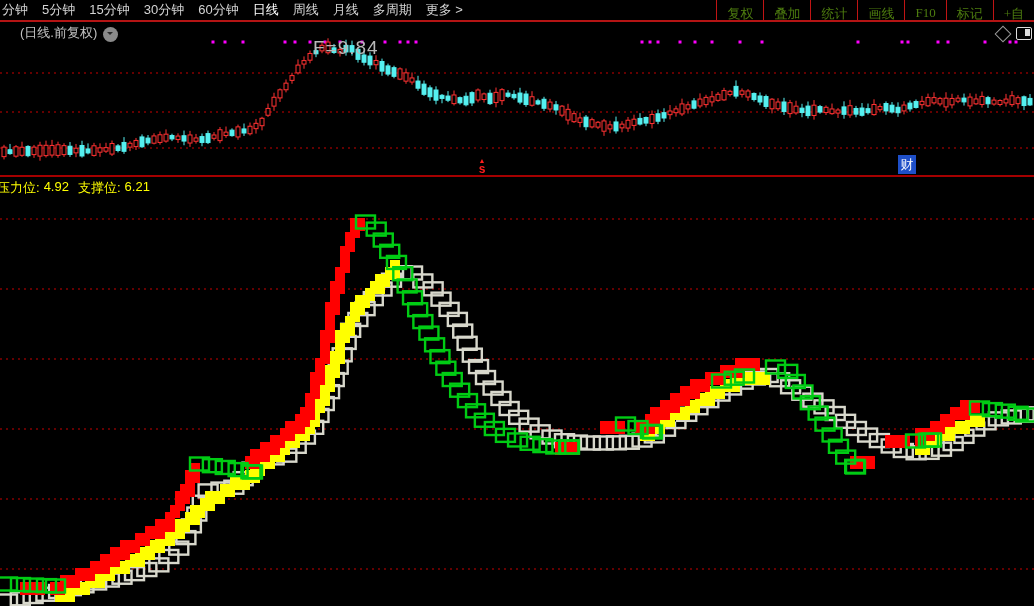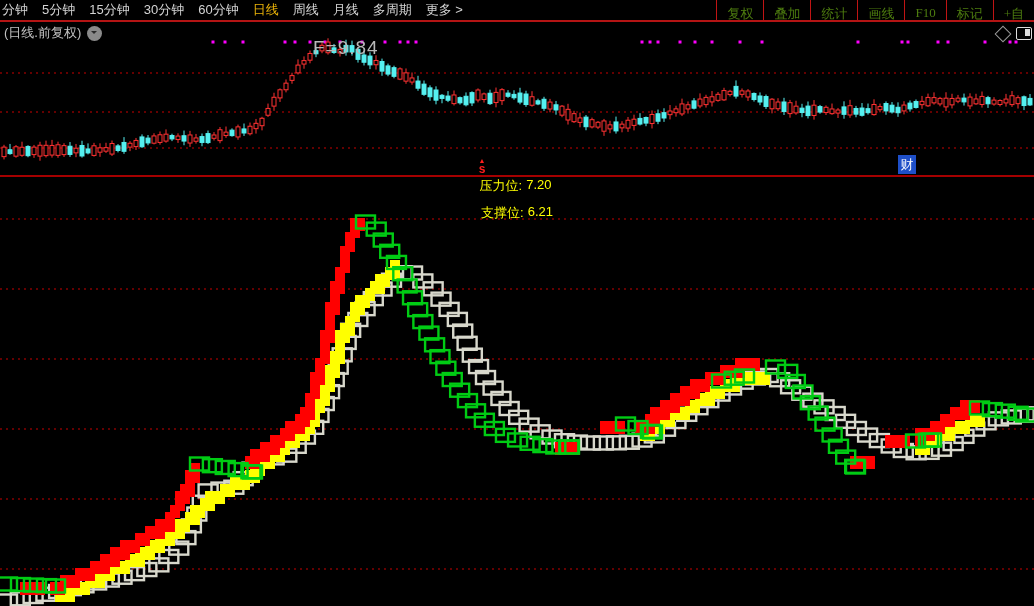--- a/index.html
+++ b/index.html
@@ -4,47 +4,47 @@
 <style>
   html,body{margin:0;padding:0;background:#000;}
   .window{position:relative;width:1034px;height:606px;background:#000;overflow:hidden;
           font-family:"Liberation Sans",sans-serif;-webkit-font-smoothing:none;}
   
   .toolbar{position:absolute;top:0;left:0;width:1034px;height:20px;display:flex;
            justify-content:space-between;align-items:center;border-bottom:2px solid #b41414;
            background:#000;font-size:13px;}
   .tb-left{display:flex;gap:14px;align-items:center;padding-left:2px;white-space:nowrap;color:#d4d4d4;}
   .tb-item{cursor:default;}
-  .tb-item.active{color:#eab308;font-family:Liberation Mono, monospace;}
+  .tb-item.active{color:#ffffff;font-family:Liberation Mono, monospace;}
   .tb-right{display:flex;align-items:stretch;height:20px;}
   .tb-btn{padding:5px 10px 0 10px;color:#4d7c0f;white-space:nowrap;font-family:Liberation Serif, serif;}
   .tb-sep{width:1px;background:#c01414;}
   
-  .subheader{position:absolute;top:24px;left:4px;display:flex;gap:6px;align-items:center;
+  .subheader{position:absolute;top:24px;left:20px;display:flex;gap:6px;align-items:flex-end;
              color:#c2c2c2;font-size:13px;}
   .chev{width:15px;height:15px;border-radius:50%;background:#8a8a8a;position:relative;display:inline-block;}
   .chev:after{content:"";position:absolute;left:4px;top:5px;border:3.5px solid transparent;
               border-top-color:#2a2a2a;}
   .sub-icons{position:absolute;top:27px;right:2px;display:flex;gap:7px;align-items:center;}
   .diamond{width:10px;height:10px;border:1.5px solid #9a9a9a;transform:rotate(45deg);}
   .panel-ico{width:14px;height:11px;border:1.5px solid #dcdcdc;border-radius:2px;position:relative;}
   .panel-ico:after{content:"";position:absolute;right:1px;top:1px;width:5px;height:7px;background:#dcdcdc;}
   
   #kline-svg{position:absolute;top:26px;left:0;}
   #indicator-svg{position:absolute;top:196px;left:0;}
   
   .peak-label{position:absolute;left:313px;top:37px;color:#b8b8b8;font-size:19px;letter-spacing:1px;}
   .s-marker{position:absolute;left:475px;top:158px;width:14px;text-align:center;color:#ff1e1e;font-weight:bold;}
   .s-marker .tri{display:block;font-size:7px;line-height:6px;}
   .s-marker .ltr{display:block;font-size:12px;line-height:10px;}
   .cai-badge{position:absolute;left:898px;top:155px;width:18px;height:19px;background:#1e4fc8;
              color:#fff;font-size:13px;line-height:19px;text-align:center;}
   
   .ind-header{position:absolute;top:175px;left:0;width:1034px;height:21px;border-top:2px solid #a50000;
-              background:#000;display:flex;align-items:center;gap:9px;color:#ffff00;font-size:13px;flex-direction:column;}
+              background:#000;display:flex;align-items:center;gap:9px;color:#ffff00;font-size:13px;}
   .ind-header .grp{display:flex;gap:4px;white-space:nowrap;}
   .ind-header .grp:first-child{margin-left:-3px;}
 </style>
 </head>
 <body>
 
 <div class="window">
 
   <div class="toolbar">
     <div class="tb-left">
@@ -468,21 +468,21 @@
   <div class="peak-label">F=9.84</div>
   <div class="s-marker">
     <span class="tri">▲</span>
     <span class="ltr">s</span>
   </div>
   <div class="cai-badge">财</div>
 
   <div class="ind-header">
     <span class="grp">
       <span>压力位:</span>
-      <span>7.20</span>
+      <span>4.92</span>
     </span>
     <span class="grp">
       <span>支撑位:</span>
       <span>6.21</span>
     </span>
   </div>
 
   <svg id="indicator-svg" width="1034" height="410" viewBox="0 196 1034 410">
       <line x1="0" y1="219" x2="1034" y2="219" stroke="#c80000" stroke-width="1.2" stroke-dasharray="2 4"></line>
       <line x1="0" y1="289" x2="1034" y2="289" stroke="#c80000" stroke-width="1.2" stroke-dasharray="2 4"></line>

